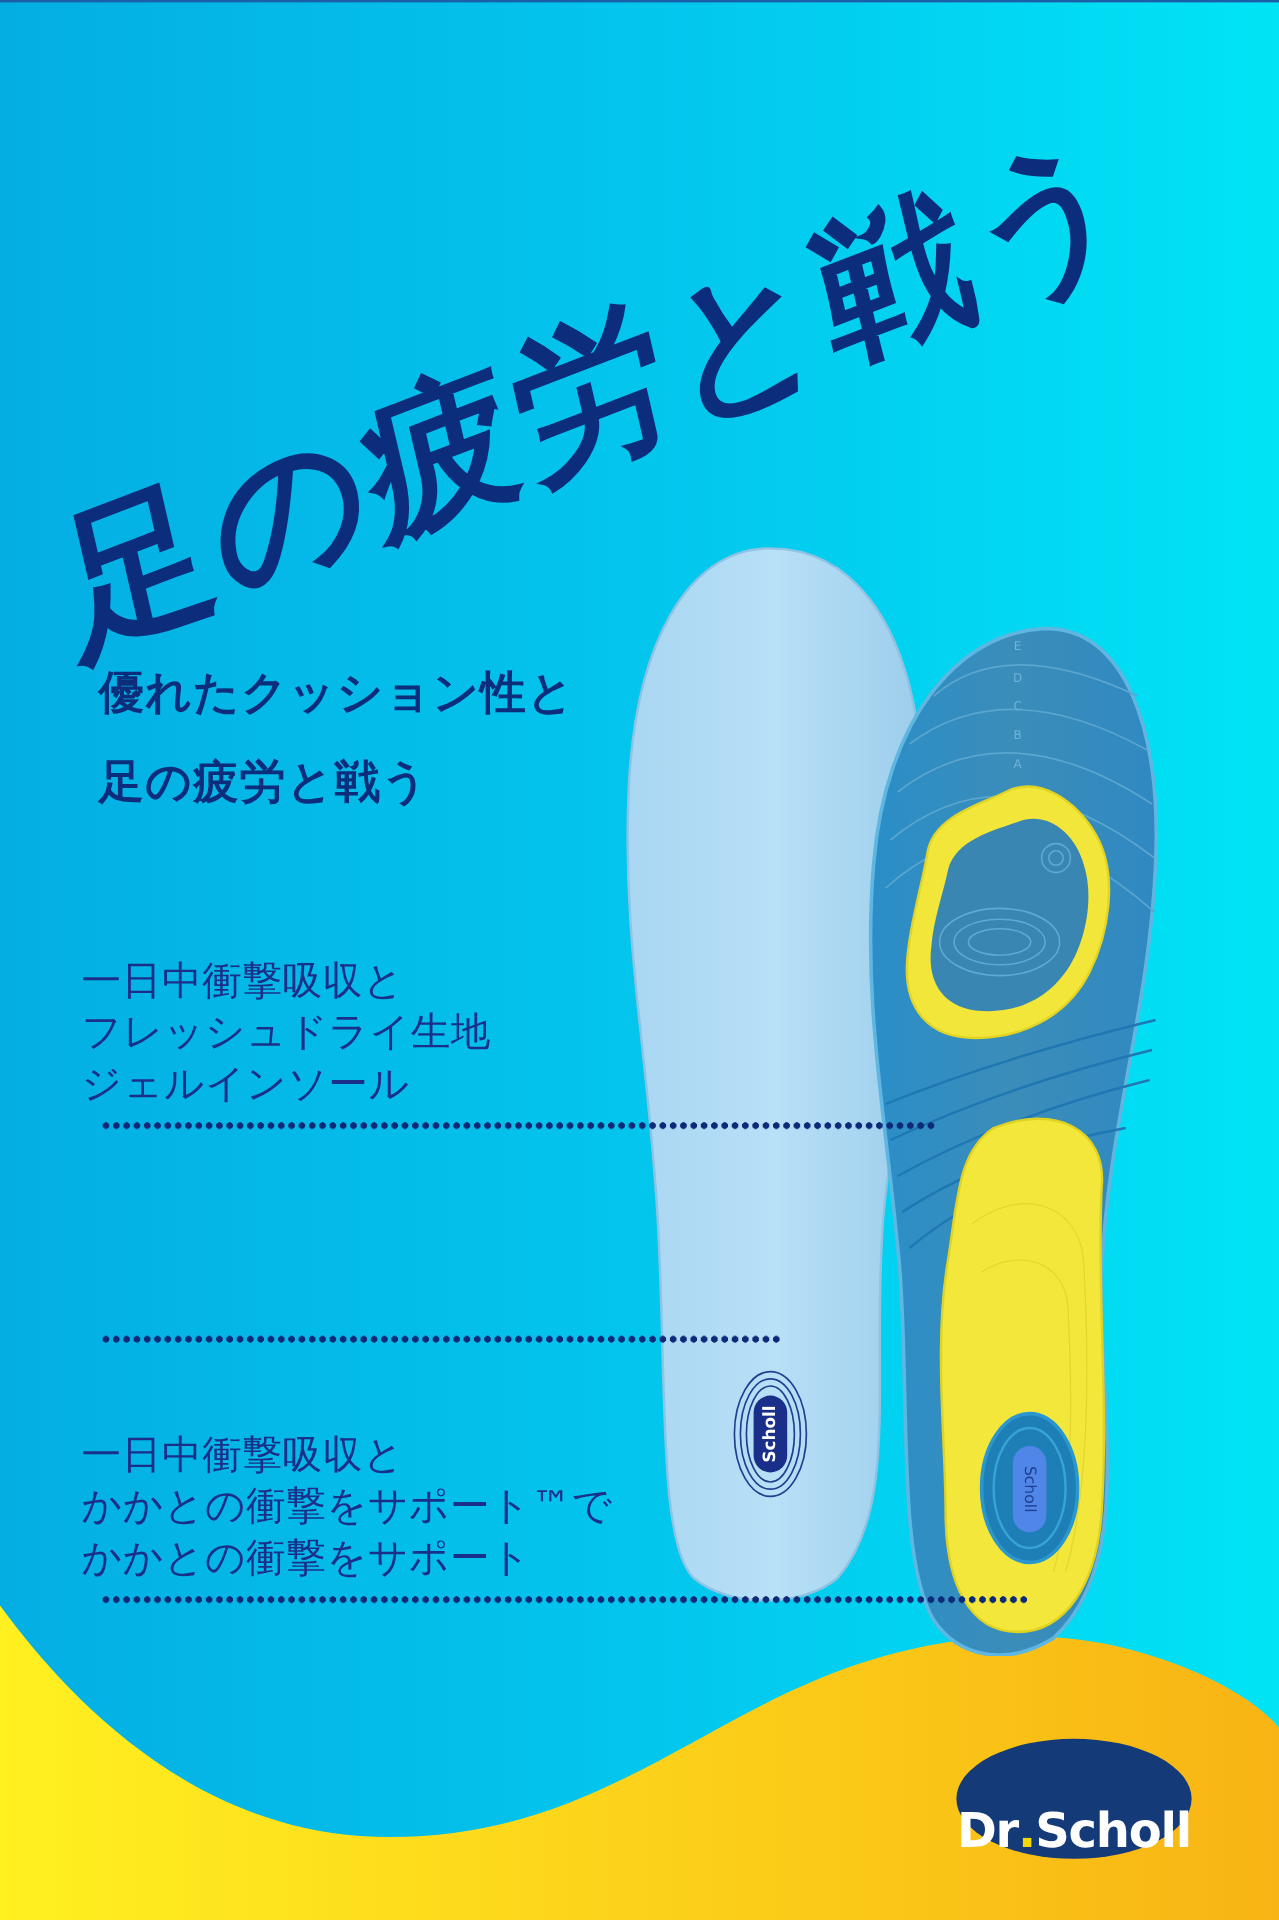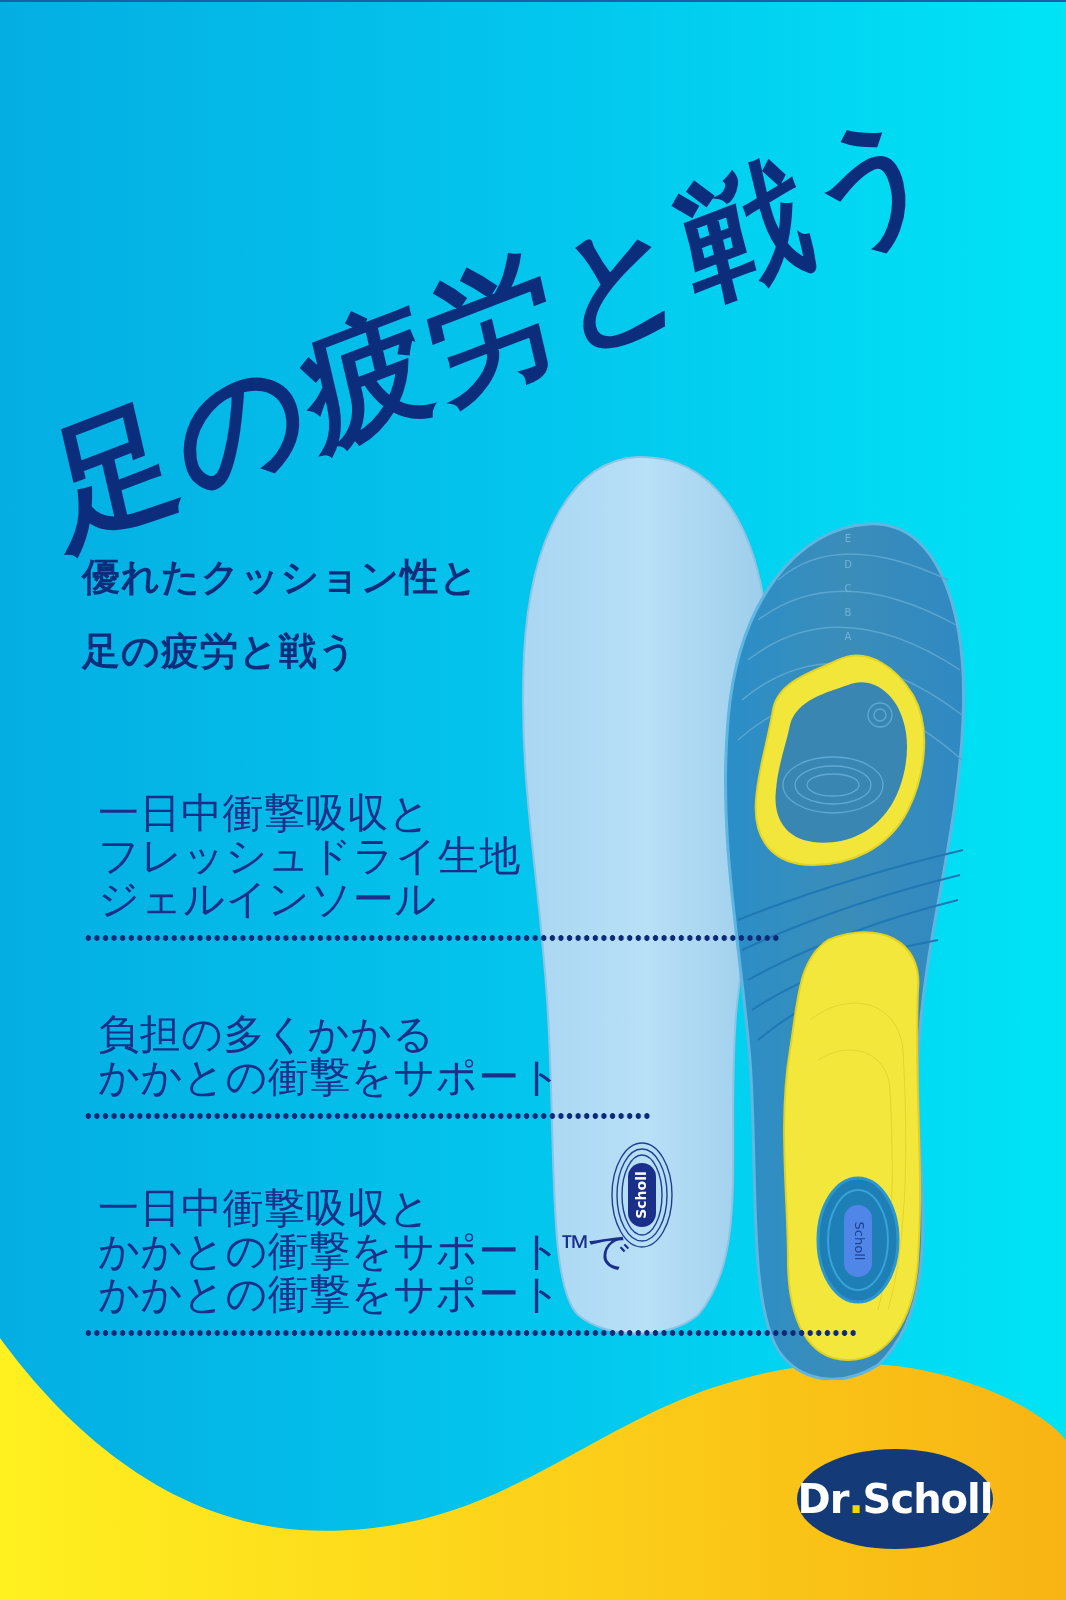--- a/index.html
+++ b/index.html
@@ -13,32 +13,32 @@
 
   .headline { position: absolute; left: 68px; top: 430px; transform-origin: left bottom;
               transform: rotate(-21deg) skewX(-8deg);
               font-weight: bold; font-size: 130px; letter-spacing: 4px; color: #0b2d7c;
               white-space: nowrap; line-height: 1; }
 
   .subhead { position: absolute; left: 82px; top: 530px; color: #0b2d7c;
              font-weight: bold; font-size: 38px; line-height: 54px; letter-spacing: 1px; }
   .subhead div { white-space: nowrap; margin-top: 20px; }
 
-  .feature { position: absolute; left: 98px; color: #1a2f8a; font-size: 41px; line-height: 43px;
-             letter-spacing: 0.5px; font-family: Liberation Mono, monospace; }
+  .feature { position: absolute; left: 68px; color: #1a2f8a; font-size: 33px; line-height: 43px;
+             letter-spacing: 0.5px; }
   .feature div { white-space: nowrap; }
   .dots { position: absolute; left: 84px; height: 6px;
           background-image: radial-gradient(circle, #0d2a78 2.6px, transparent 3px);
           background-size: 8.6px 6px; background-repeat: repeat-x; }
 
   .insole-left { position: absolute; left: 518px; top: 455px; width: 262px; height: 880px; }
   .insole-right { position: absolute; left: 718px; top: 520px; width: 250px; height: 860px; }
 
   .brand { position: absolute; left: 797px; top: 1449px; width: 196px; height: 100px; border-radius: 50%;
-           background: #143a78; display: flex; align-items: center; justify-content: center;
+           background: #143a78; display: flex; align-items: flex-end; justify-content: center;
            color: #fff; font-weight: bold; font-size: 40px; letter-spacing: -1px; }
   .brand .dot { color: #f5d800; }
 </style>
 </head>
 <body>
 
 <div class="poster">
   <div class="topline"></div>
 
   <svg class="wave" viewBox="0 0 1066 1600">
@@ -132,24 +132,20 @@
     <text x="140" y="721" fill="#1f3f8f" font-size="13" text-anchor="middle" dominant-baseline="middle" transform="rotate(90 140 721)" font-family="DejaVu Sans, sans-serif">Scholl</text>
   </svg>
 
   <div class="feature" style="top:795px;">
     <div>一日中衝撃吸収と</div>
     <div>フレッシュドライ生地</div>
     <div>ジェルインソール</div>
   </div>
   <div class="dots" style="top:935px; width:696px;"></div>
 
-  <div class="feature" style="top:1016px;">
-    <div>負担の多くかかる</div>
-    <div>かかとの衝撃をサポート</div>
-  </div>
   <div class="dots" style="top:1113px; width:568px;"></div>
 
   <div class="feature" style="top:1190px;">
     <div>一日中衝撃吸収と</div>
     <div>かかとの衝撃をサポート™で</div>
     <div>かかとの衝撃をサポート</div>
   </div>
   <div class="dots" style="top:1330px; width:772px;"></div>
 
   <div class="brand">

